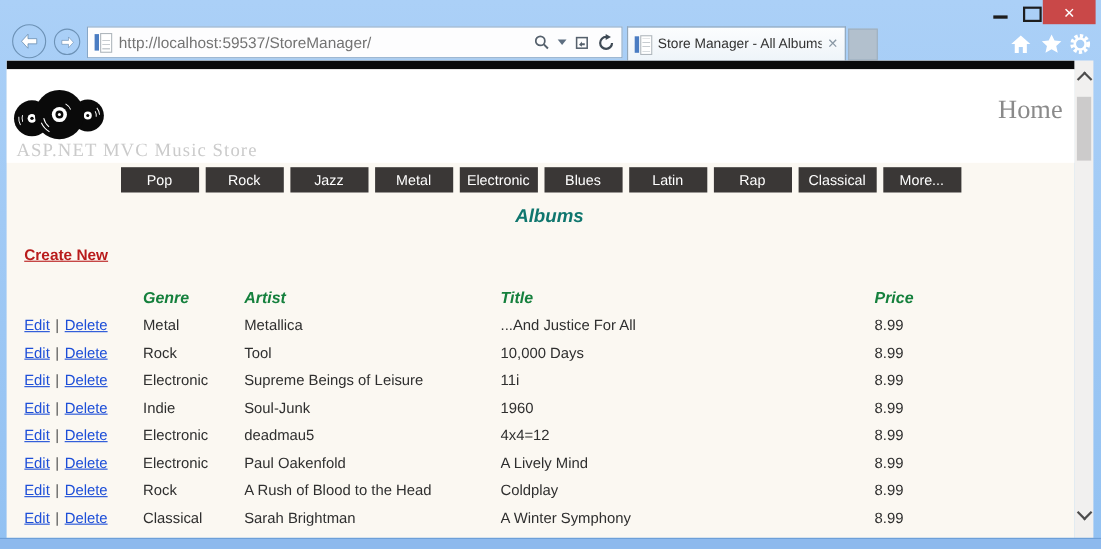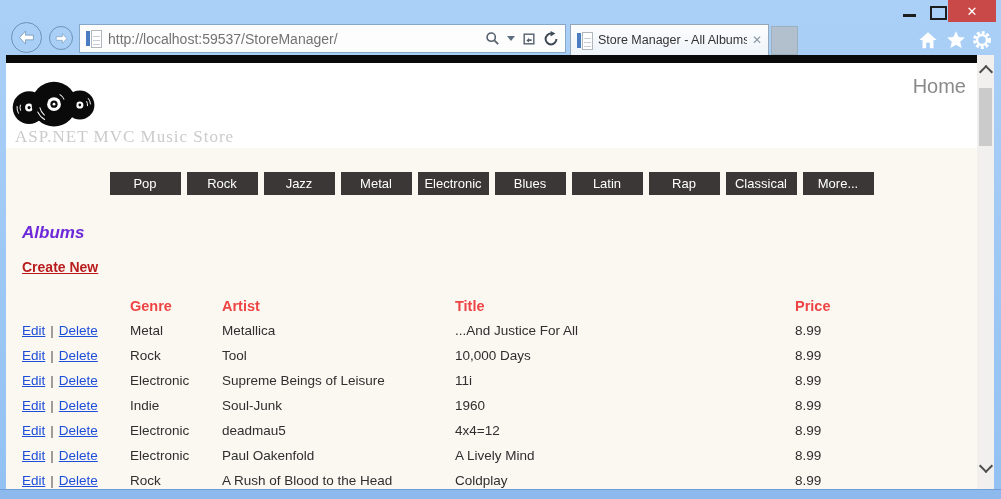--- a/index.html
+++ b/index.html
@@ -36,31 +36,31 @@
   .win-close{position:absolute;left:948px;top:0;width:48px;height:22px;background:#c94848;
     display:flex;align-items:center;justify-content:center;color:#fff;font-size:13px;cursor:pointer;}
   .chrome-tool{position:absolute;top:29px;width:22px;height:22px;cursor:pointer;}
   
   .viewport{position:absolute;left:6px;top:55px;width:971px;height:434px;background:#fbf8f2;overflow:hidden;}
   .black-strip{height:8px;background:#0a0a0a;}
   .site-header{height:85px;background:#ffffff;position:relative;}
   .logo{position:absolute;left:5px;top:14px;}
   .brand{position:absolute;left:9px;bottom:1px;font-family:Liberation Serif, serif;
     font-size:17px;letter-spacing:1px;color:#cbcbcb;white-space:nowrap;}
-  .home-link{position:absolute;right:11px;top:12px;font-size:20px;color:#8a8a8a;
-    text-decoration:none;cursor:pointer;}
-  .genre-nav{margin-top:24px;display:flex;justify-content:center;gap:6px;}
+  .home-link{position:absolute;right:11px;top:24px;font-size:24px;color:#8a8a8a;
+    text-decoration:none;cursor:pointer;font-family:Liberation Serif, serif;}
+  .genre-nav{margin-top:4px;display:flex;justify-content:center;gap:6px;}
   .genre-btn{background:#3a3736;color:#fff;border:none;width:71px;height:23px;
     font-size:13px;font-family:"Liberation Sans",sans-serif;cursor:pointer;padding:0 2px;white-space:nowrap;}
   .content{padding-left:16px;}
-  .albums-h{margin:28px 0 0 0;font-size:17px;font-weight:bold;font-style:italic;color:#6d28d9;}
+  .albums-h{margin:12px 0 0 0;font-size:17px;font-weight:bold;font-style:italic;color:#0f766e;text-align:center;}
   .create-link{display:inline-block;margin-top:16px;font-size:14px;color:#b91c1c;
     text-decoration:underline;cursor:pointer;font-weight:bold;}
   .grid{display:grid;grid-template-columns:108px 92px 233px 340px 100px;align-items:center;}
-  .thead{margin-top:17px;height:25px;font-size:14.5px;font-weight:bold;color:#ef4444;}
+  .thead{margin-top:17px;height:25px;font-size:14.5px;font-weight:bold;color:#15803d;font-style:italic;}
   .trow{height:25px;font-size:13.5px;color:#2f2f2f;}
   .cell{white-space:nowrap;overflow:hidden;}
   .rowlink{color:#1d4ed8;text-decoration:underline;cursor:pointer;}
   .sep{color:#555;margin:0 5px;}
   
   .scrollbar{position:absolute;left:977px;top:55px;width:17px;height:434px;background:#f1f0ef;}
   .sb-thumb{position:absolute;left:2px;top:33px;width:13px;height:58px;background:#cccbcb;cursor:pointer;}
   .chev{position:absolute;left:4px;width:8px;height:8px;border-left:2px solid #4d4d4d;
     border-top:2px solid #4d4d4d;cursor:pointer;}
   .chev-up{top:12px;transform:rotate(45deg);}

